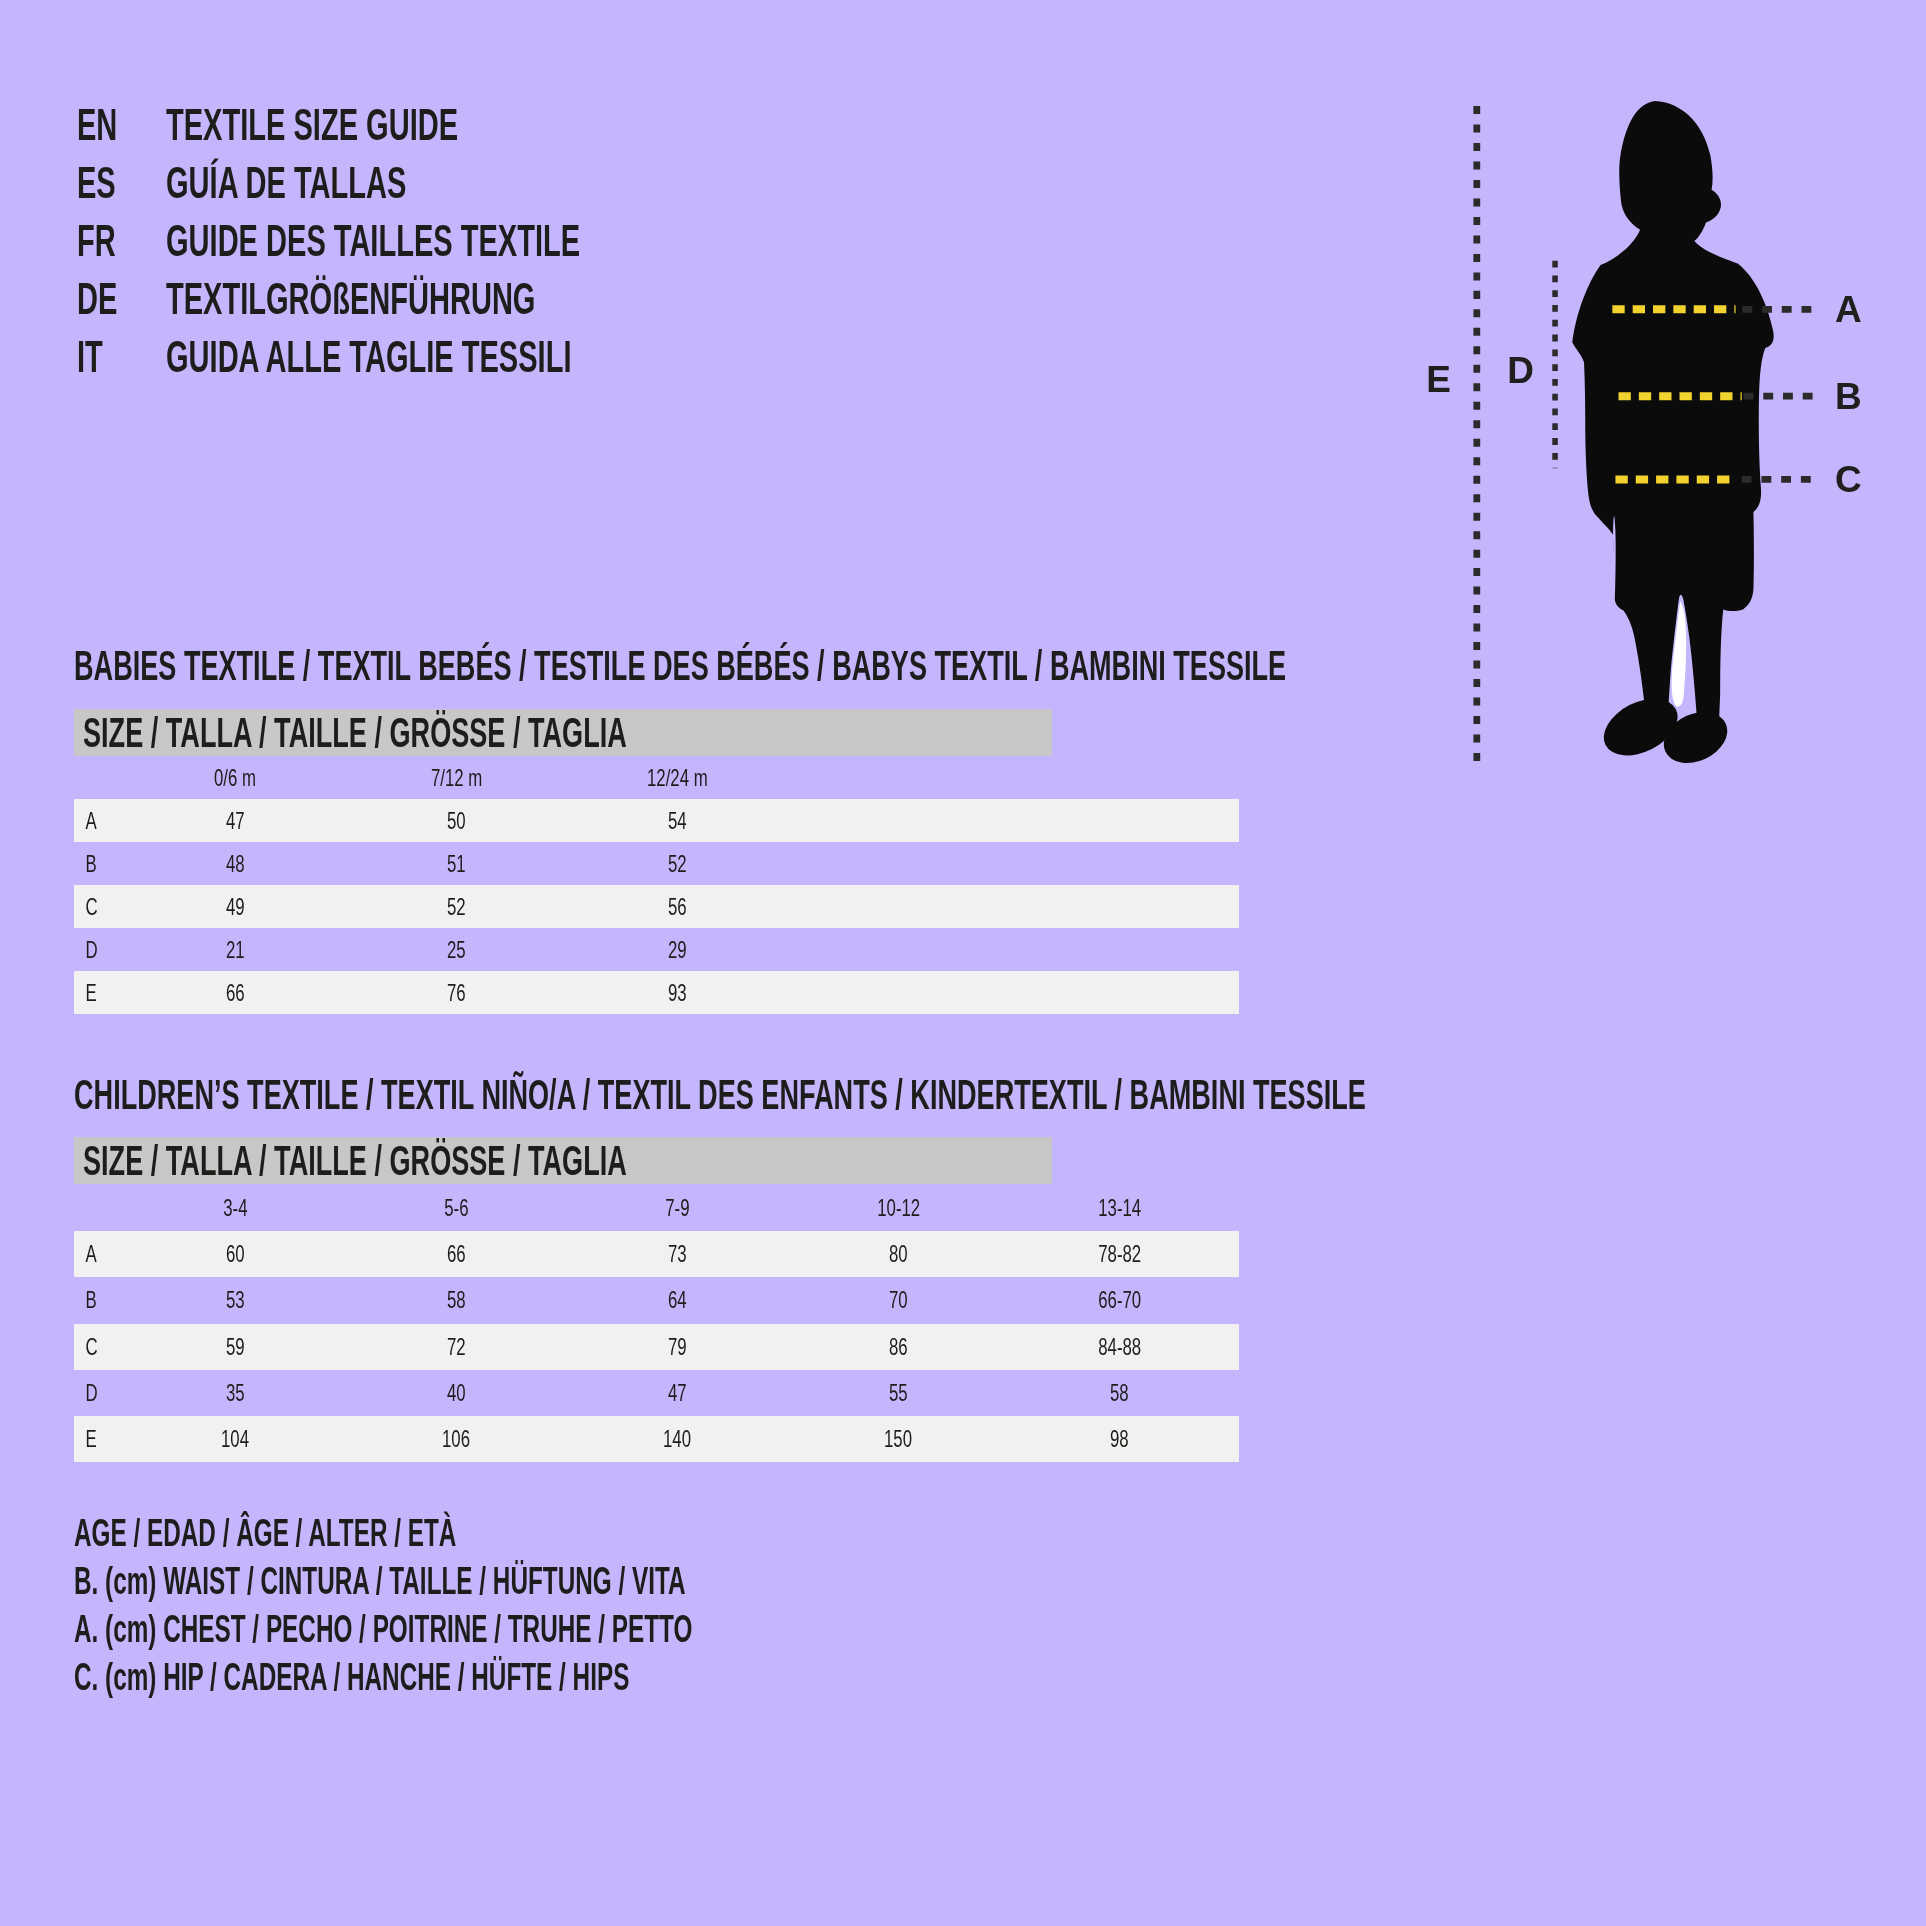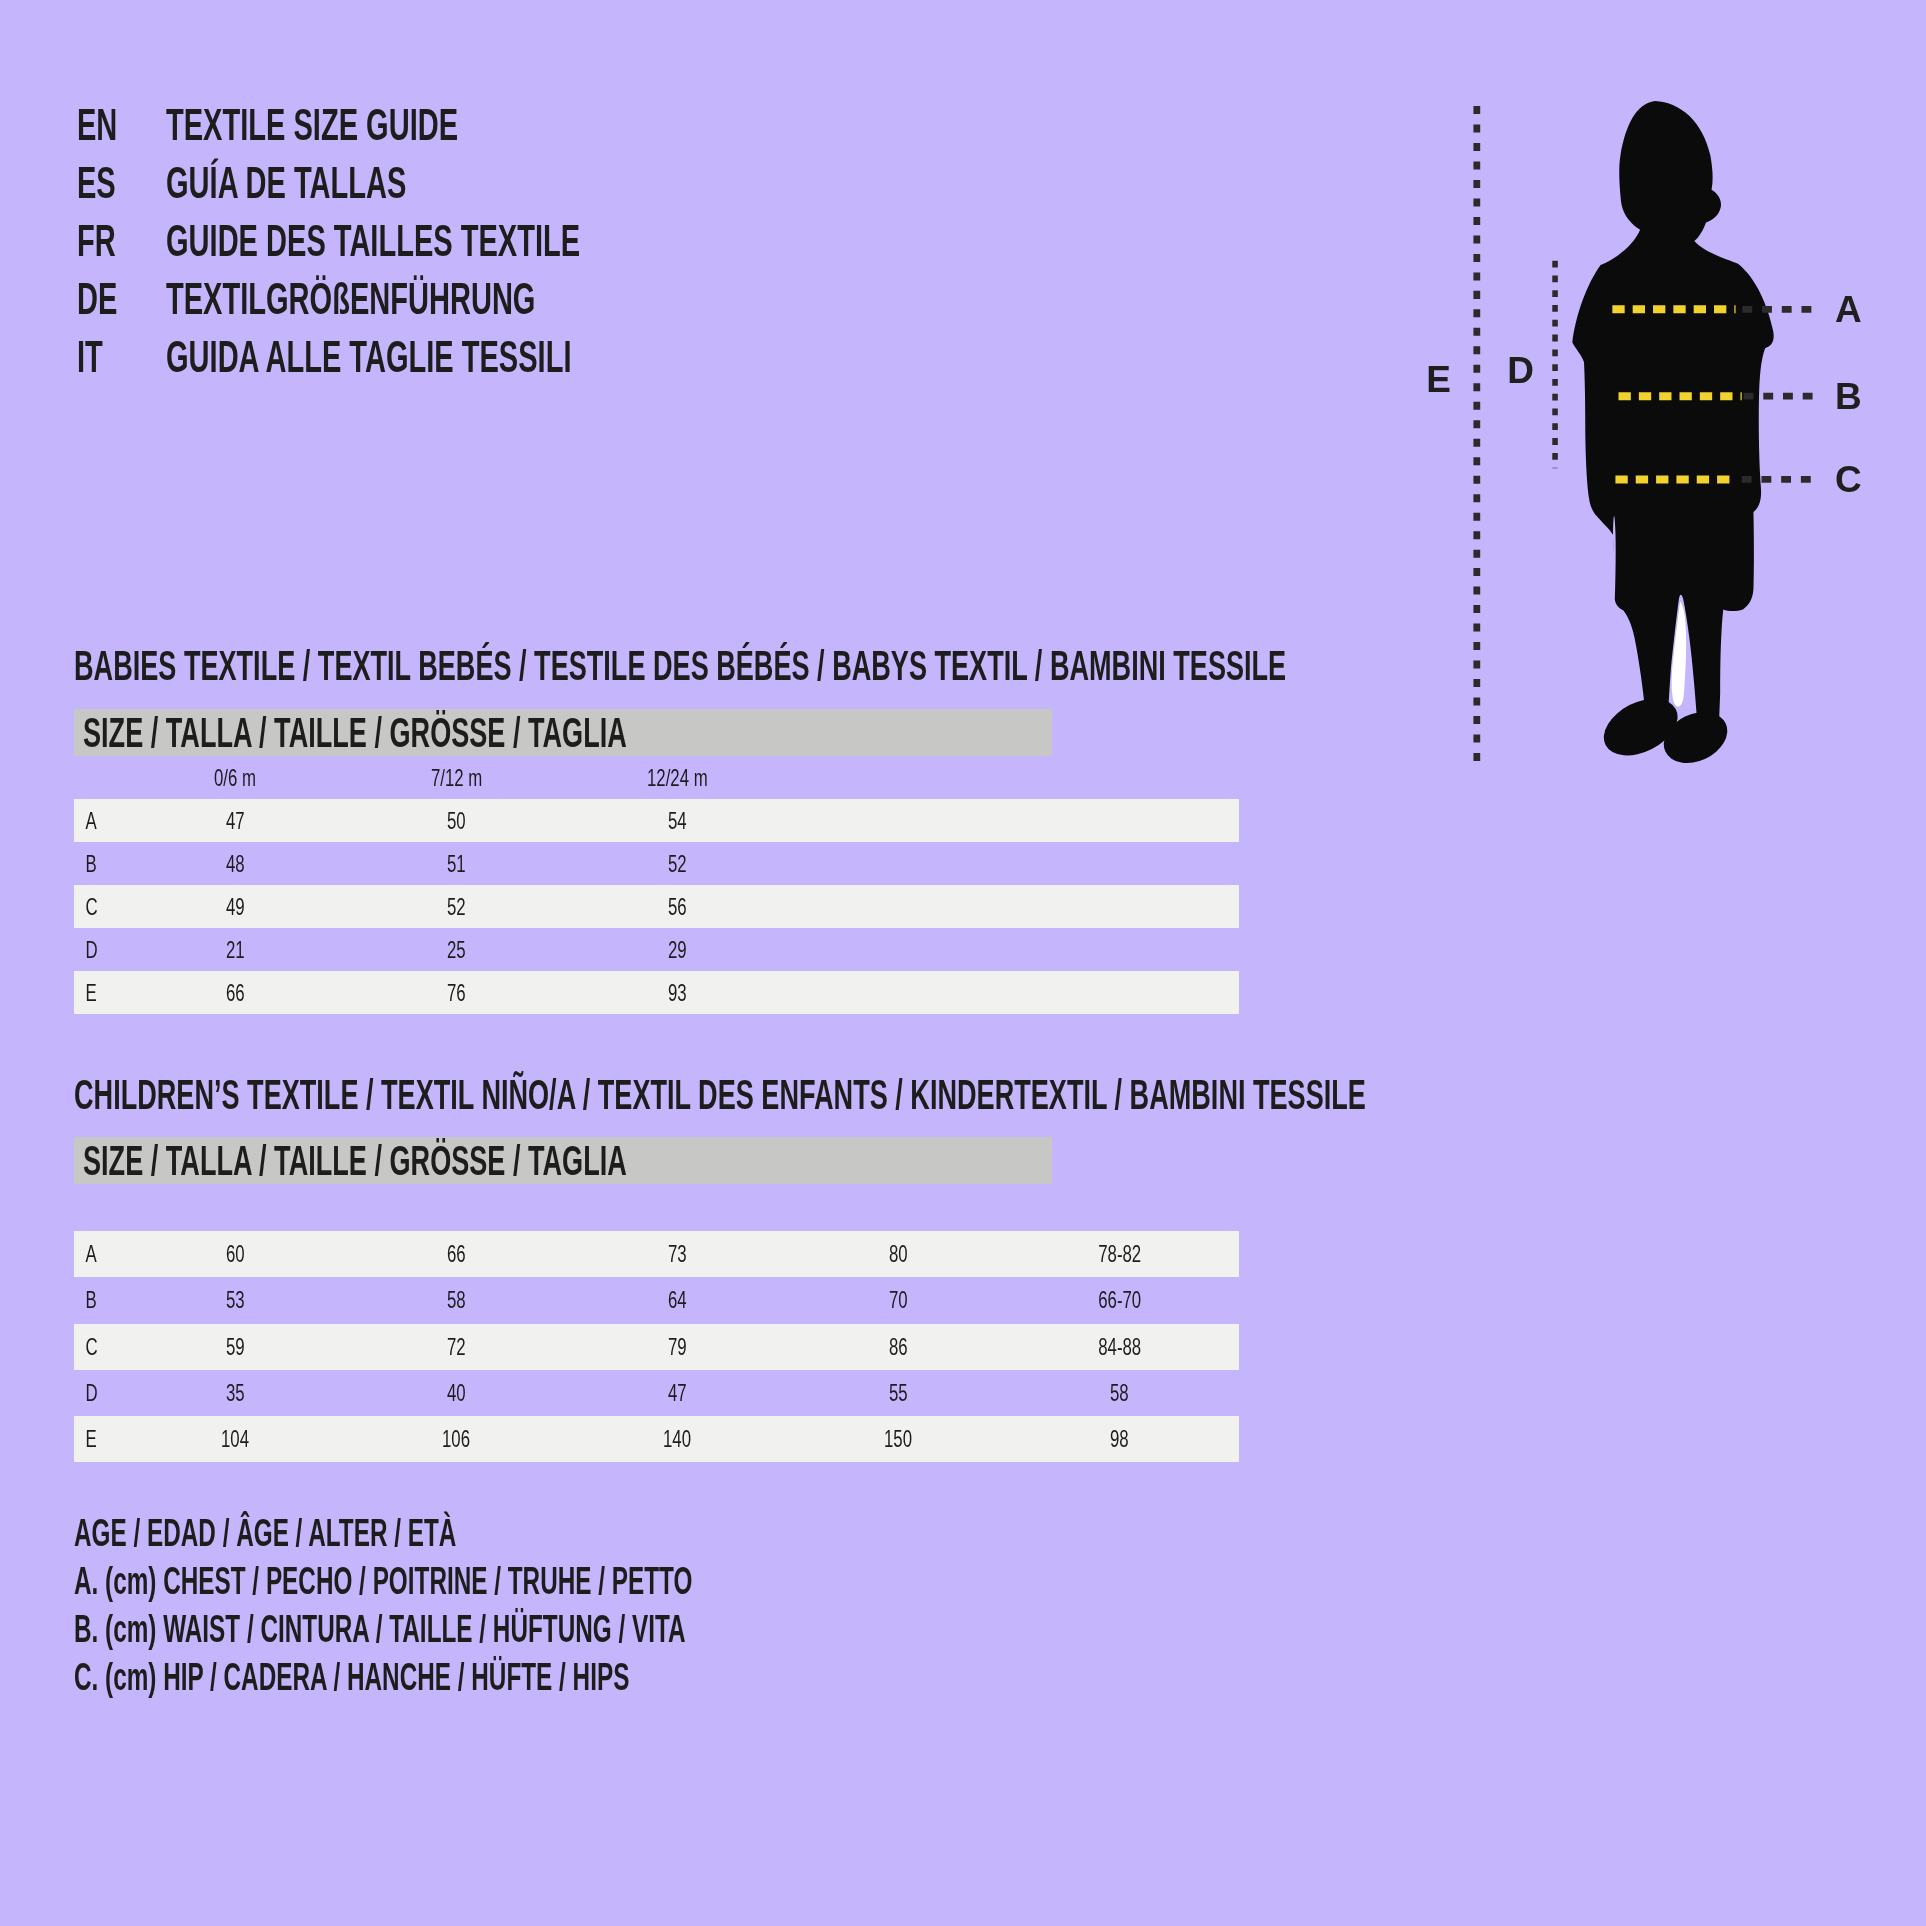--- a/index.html
+++ b/index.html
@@ -237,20 +237,38 @@
   </div>
 
   <div class="section-heading" style="top:1073px;">
     <span class="cond">CHILDREN’S TEXTILE / TEXTIL NIÑO/A / TEXTIL DES ENFANTS / KINDERTEXTIL / BAMBINI TESSILE</span>
   </div>
 
   <div class="tbl" style="top:1137px;height:333px;">
     <div class="size-bar" style="top:0;height:47px;line-height:47px;">
       <span class="cond">SIZE / TALLA / TAILLE / GRÖSSE / TAGLIA</span>
     </div>
+    <div class="hdr-row" style="top:47px;height:47px;">
+      <div class="cl"></div>
+      <div class="cv">
+          <span class="cond-c">3-4</span>
+        </div>
+      <div class="cv">
+          <span class="cond-c">5-6</span>
+        </div>
+      <div class="cv">
+          <span class="cond-c">7-9</span>
+        </div>
+      <div class="cv">
+          <span class="cond-c">10-12</span>
+        </div>
+      <div class="cv">
+          <span class="cond-c">13-14</span>
+        </div>
+    </div>
     <div class="trow stripe" style="top:94px;height:46px;">
       <div class="cl">
           <span class="cond-c">A</span>
         </div>
       <div class="cv">
           <span class="cond-c">60</span>
         </div>
       <div class="cv">
           <span class="cond-c">66</span>
         </div>
@@ -341,19 +359,19 @@
           <span class="cond-c">150</span>
         </div>
       <div class="cv">
           <span class="cond-c">98</span>
         </div>
     </div>
   </div>
 
   <div class="legend">
     <div class="legend-row"><span class="cond-l">AGE / EDAD / ÂGE / ALTER / ETÀ</span></div>
+    <div class="legend-row"><span class="cond-l">B. (cm) WAIST / CINTURA / TAILLE / HÜFTUNG / VITA</span></div>
     <div class="legend-row"><span class="cond-l">A. (cm) CHEST / PECHO / POITRINE / TRUHE / PETTO</span></div>
-    <div class="legend-row"><span class="cond-l">B. (cm) WAIST / CINTURA / TAILLE / HÜFTUNG / VITA</span></div>
     <div class="legend-row"><span class="cond-l">C. (cm) HIP / CADERA / HANCHE / HÜFTE / HIPS</span></div>
   </div>
 
 </div>
 
 
 </body></html>

